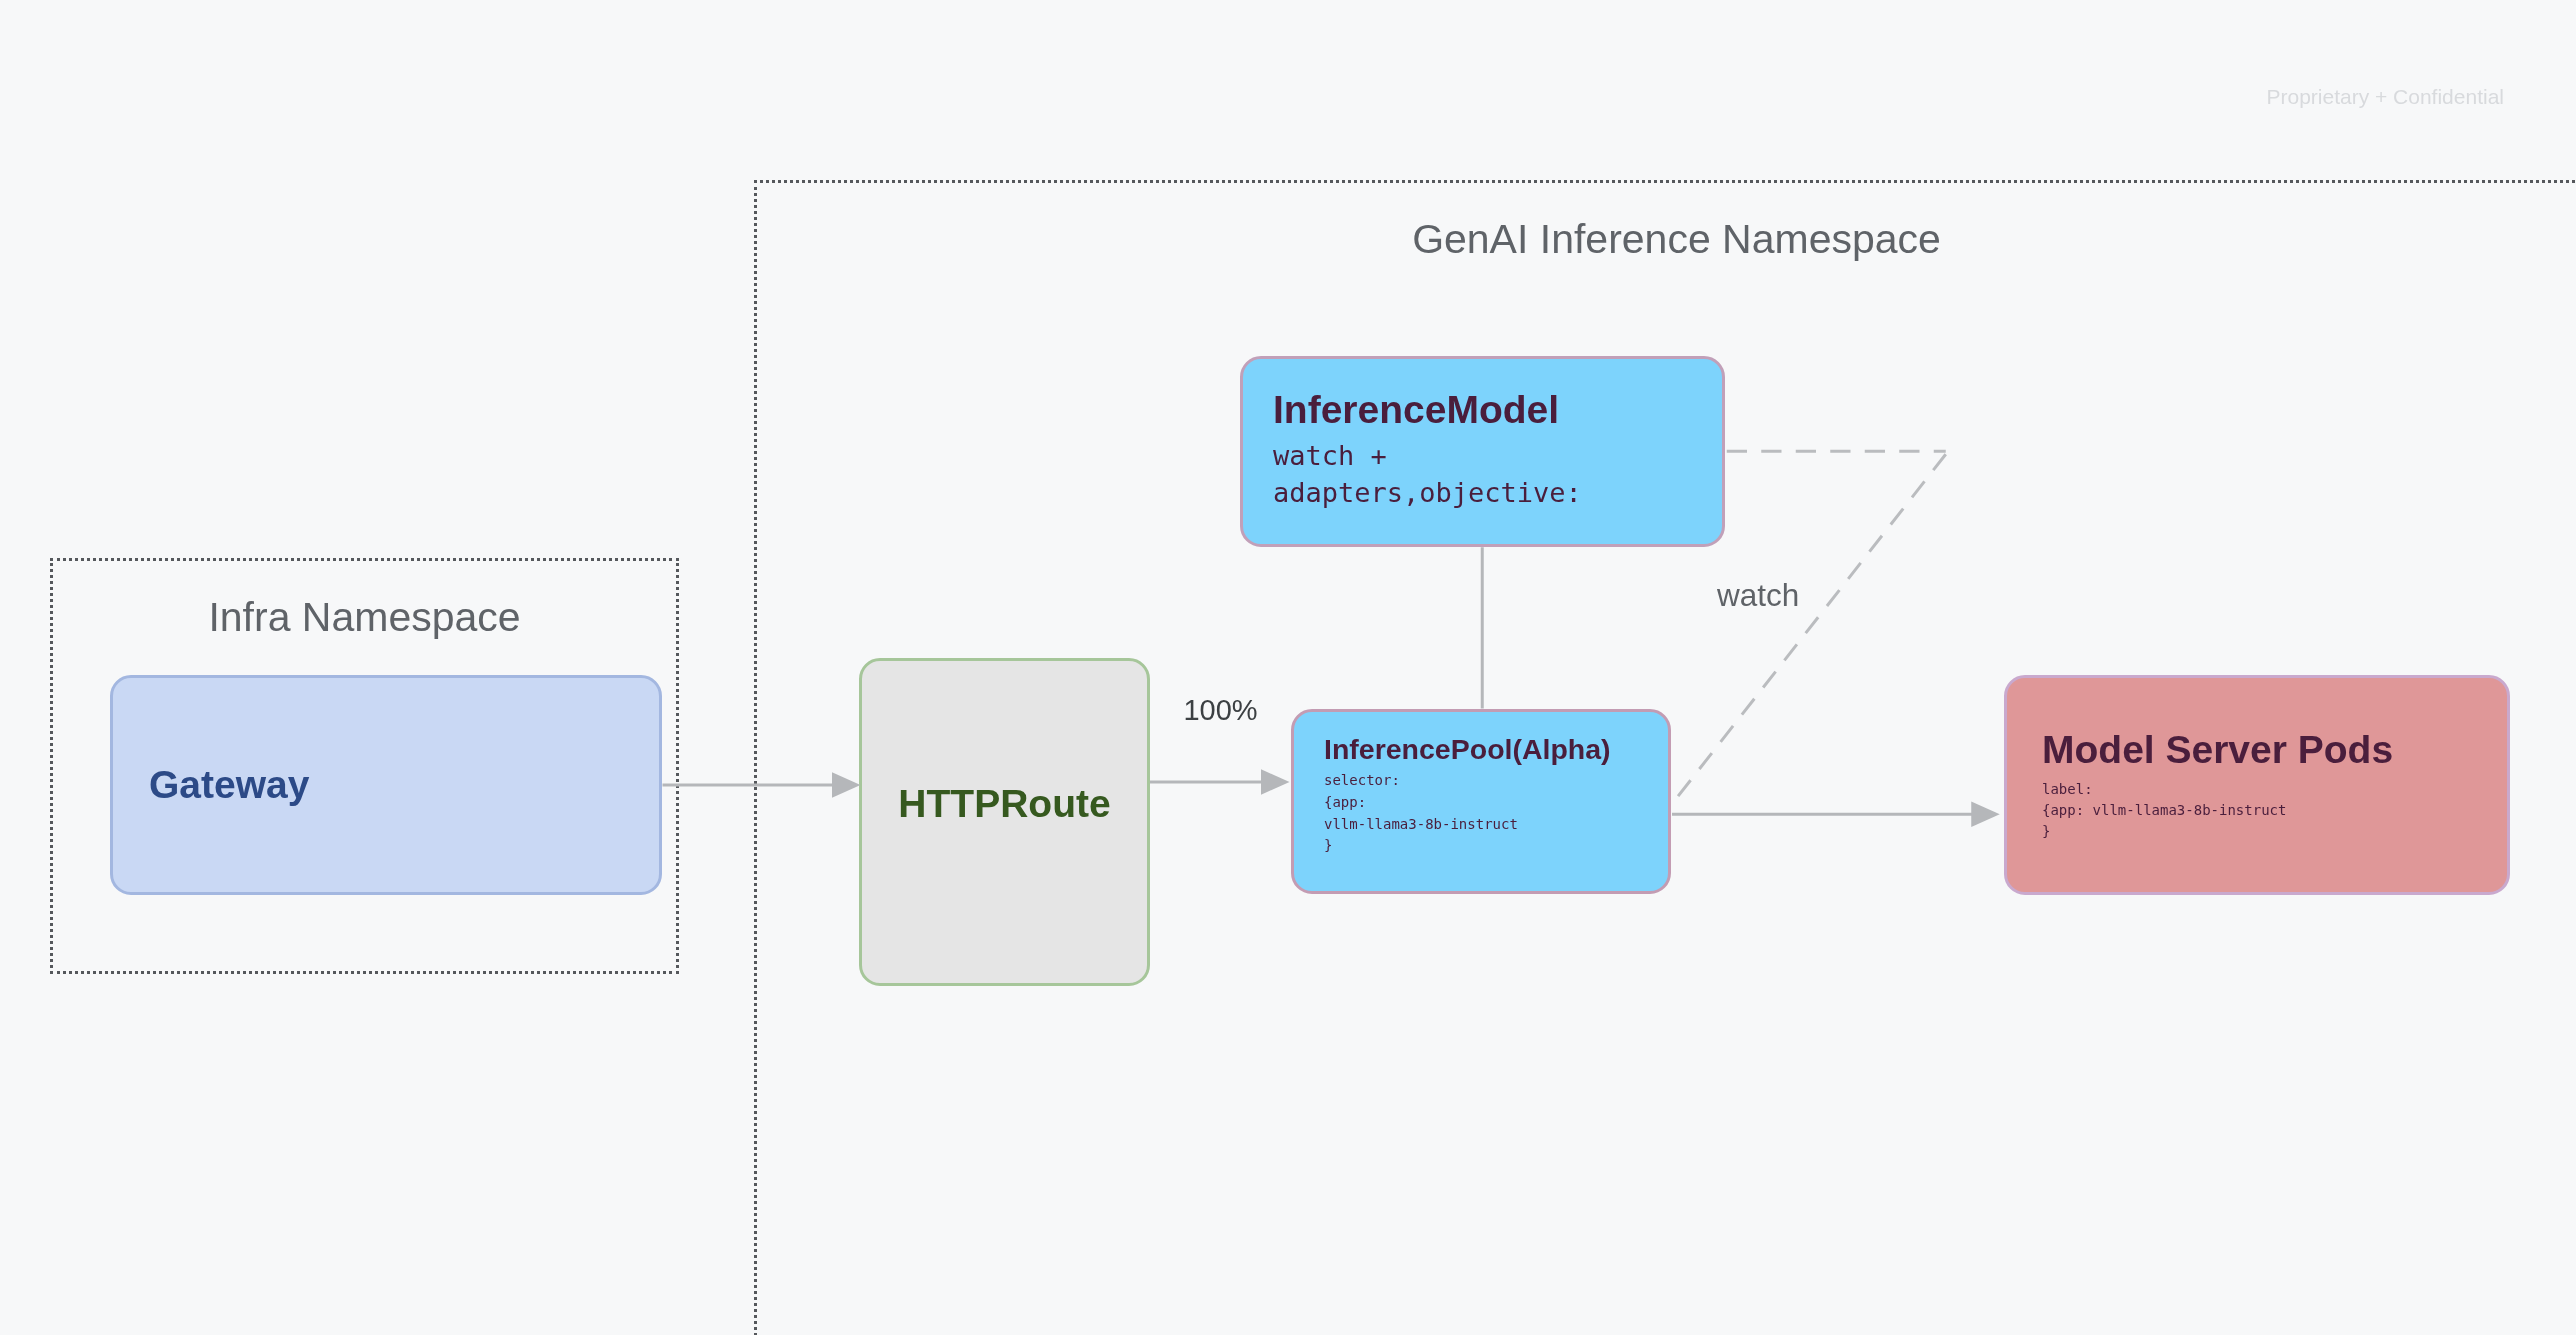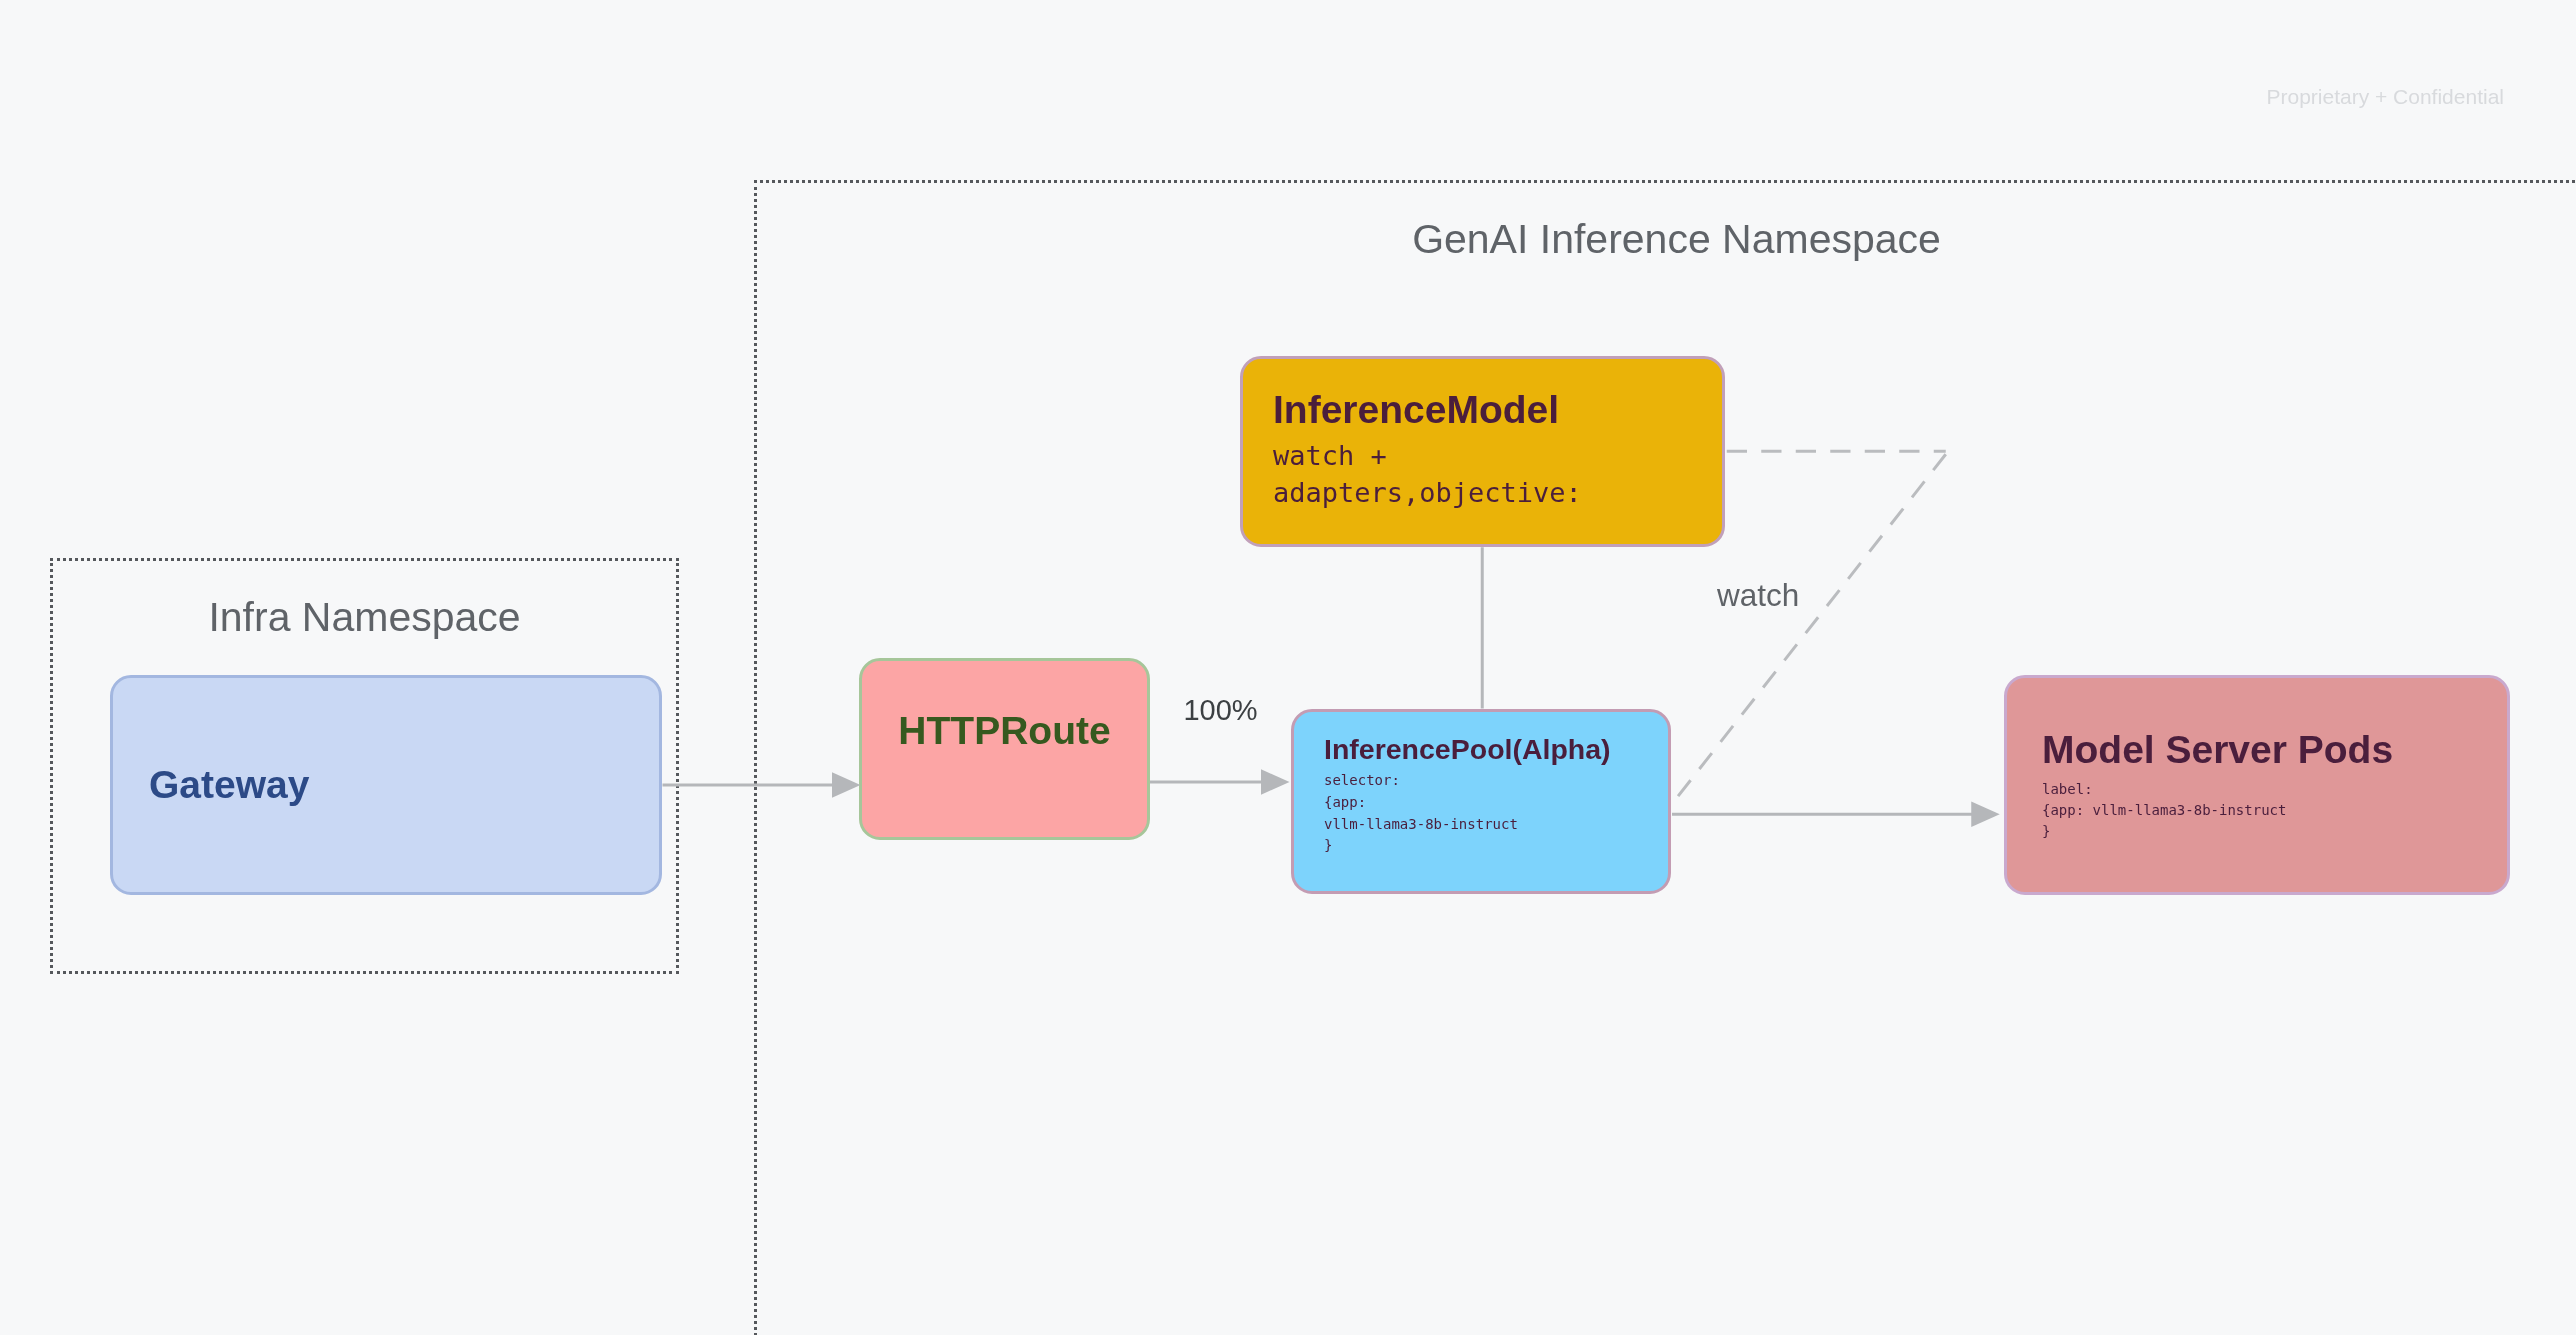--- a/index.html
+++ b/index.html
@@ -28,28 +28,28 @@
     font-family:"DejaVu Sans Mono","Liberation Mono",monospace;
     white-space:pre-line;font-size:14px;line-height:1.5;margin-top:6px;
   }
   .gateway{
     left:110px;top:646px;width:552px;height:220px;
     background:#C9D8F4;border-color:#A3B7E0;
     justify-content:center;padding-left:36px;
   }
   .gateway .node-title{color:#2C4A87;font-size:39px;}
   .httproute{
-    left:859px;top:629px;width:291px;height:182px;
-    background:#fca5a5;border-color:#A6C69A;
+    left:859px;top:629px;width:291px;height:328px;
+    background:#e5e5e5;border-color:#A6C69A;
     justify-content:center;align-items:center;padding-bottom:35px;
   }
   .httproute .node-title{color:#36591F;}
   .inference-model{
     left:1240px;top:327px;width:485px;height:191px;
-    background:#eab308;border-color:#C1A0B9;
+    background:#7dd3fc;border-color:#C1A0B9;
     padding:28.5px 27px 0 30px;
   }
   .inference-model .node-body{font-size:27px;line-height:1.38;margin-top:4.5px;}
   .epp{
     left:1947px;top:329px;width:544px;height:189px;
     background:#F0A23E;border-color:#D5B4CB;
     justify-content:center;padding-left:35px;
   }
   .inference-pool{
     left:1291px;top:680px;width:380px;height:185px;

